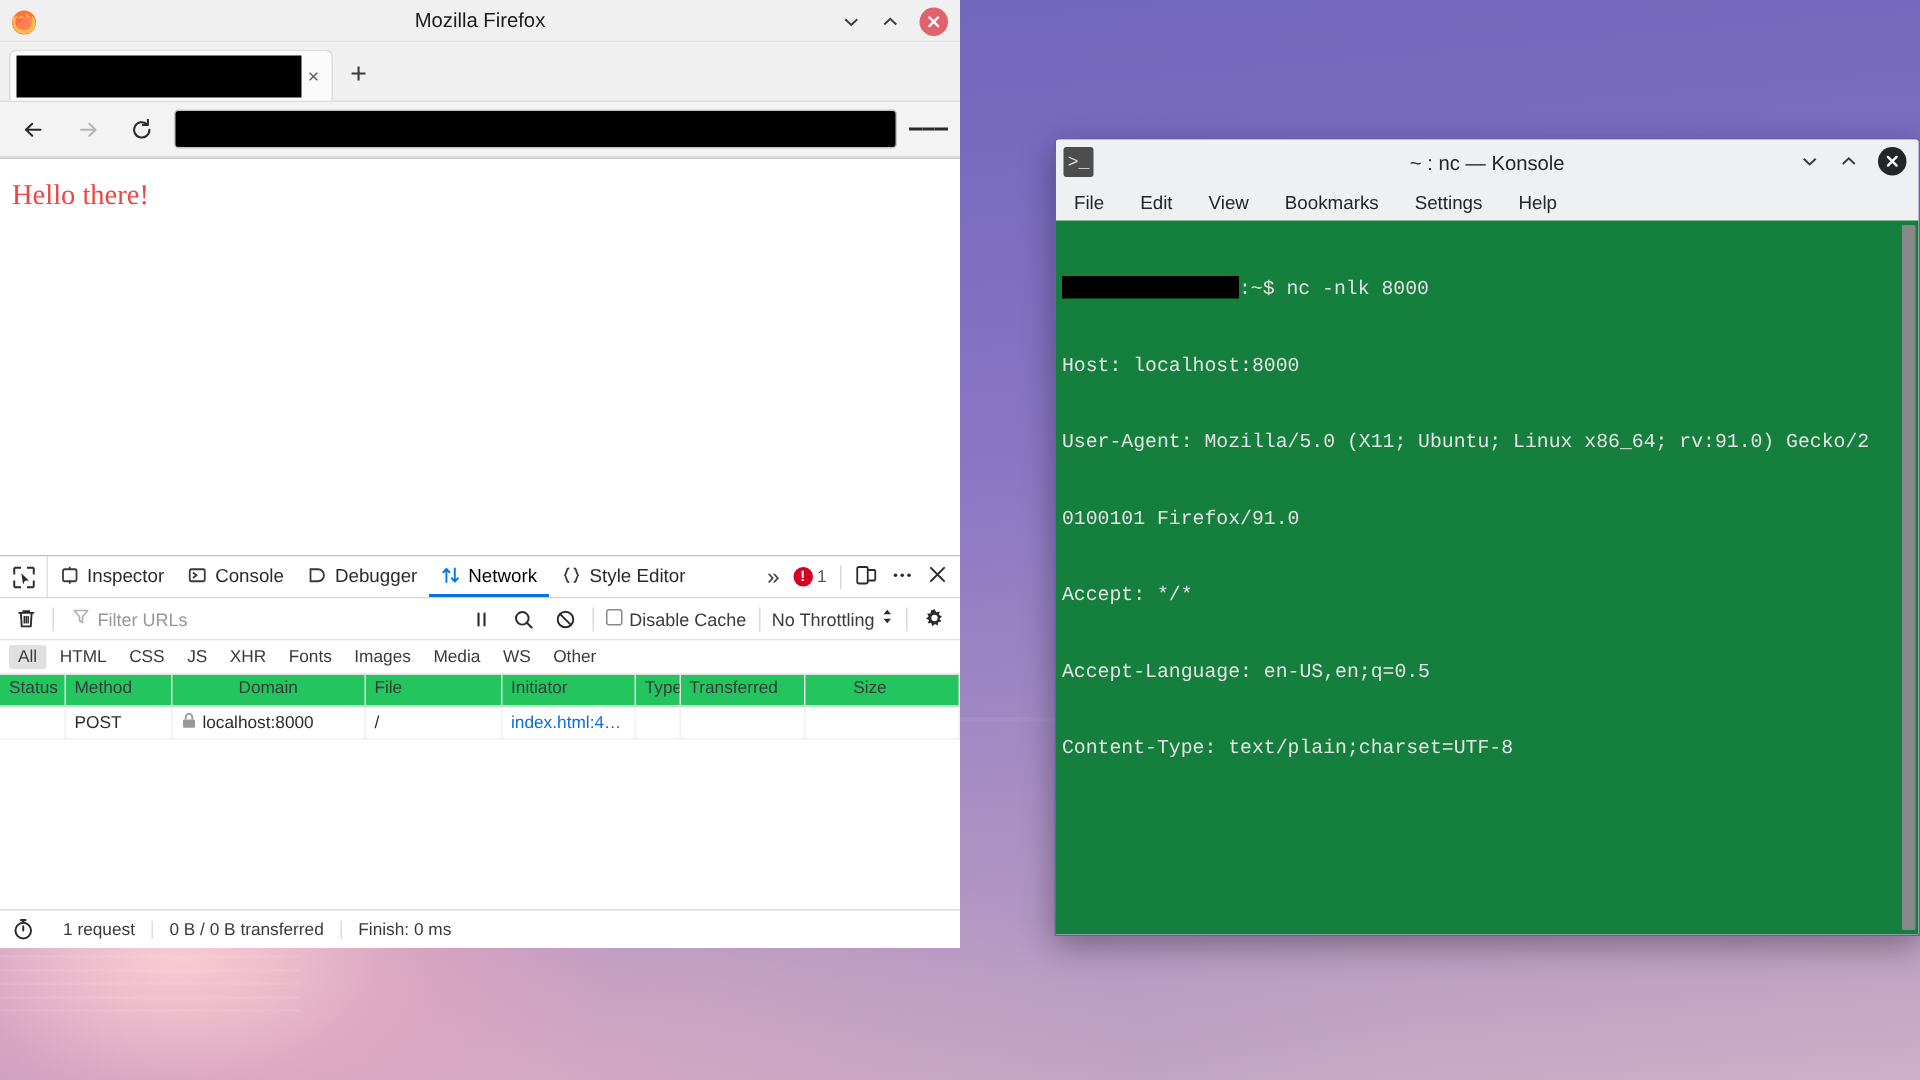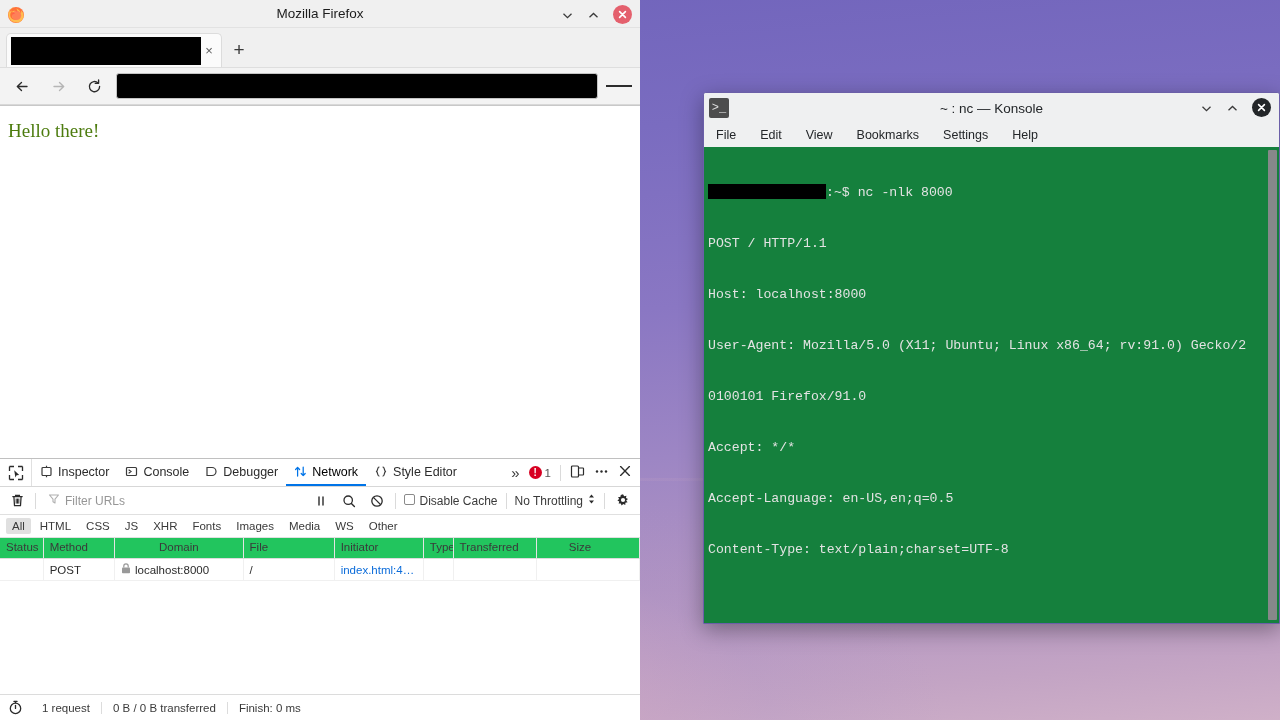--- a/index.html
+++ b/index.html
@@ -36,21 +36,21 @@
     position: absolute; left: -40px; top: 520px; width: 300px; height: 200px;
     background: radial-gradient(ellipse at center, rgba(255,225,225,0.35), rgba(255,200,210,0) 70%);
   }
   #desktop .ripple {
     position: absolute; left: 0; top: 555px; width: 200px; height: 120px;
     background: repeating-linear-gradient(0deg, rgba(255,235,235,0.10) 0 2px, rgba(255,235,235,0) 2px 9px);
   }
 
   
   #firefox {
-    position: absolute; left: 0; top: 0; width: 640px; height: 720px;
+    position: absolute; left: 0; top: 0; width: 640px; height: 632px;
     background: #ffffff; display: flex; flex-direction: column;
   }
   .ff-titlebar {
     height: 28px; background: #f0f0f0; position: relative; flex: 0 0 28px;
     display: flex; align-items: center; border-bottom: 1px solid #e2e2e2;
   }
   .ff-logo { position: absolute; left: 6px; top: 4px; width: 20px; height: 20px; }
   .ff-title {
     width: 100%; text-align: center; font-size: 13.5px; color: #1c1c1c;
     font-family: "Liberation Sans", sans-serif;
@@ -82,21 +82,21 @@
   }
   .navbtn { width: 28px; height: 26px; display: flex; align-items: center; justify-content: center; }
   .ff-urlbar {
     flex: 1; height: 26px; background: #000; border: 1px solid #c4c4c4; border-radius: 3px;
   }
   .ff-menu { width: 26px; height: 26px; display: flex; align-items: center; justify-content: center; }
   .ff-menu .bar { width: 15px; height: 1.6px; background: #2b2b2b; margin: 2px 0; display: block; }
 
   .ff-content {
     flex: 1; background: #fff; padding: 14px 8px; overflow: hidden;
-    font-family: "Liberation Serif", serif; font-size: 19px; color: #4d7c0f;
+    font-family: "Liberation Serif", serif; font-size: 19px; color: #ef4444;
     border-top: 1px solid #c8c8c8;
   }
 
   
   #devtools { flex: 0 0 262px; display: flex; flex-direction: column; border-top: 1px solid #c0c0c0; background: #fff; }
   .dt-tabbar {
     flex: 0 0 28px; display: flex; align-items: stretch; background: #fff;
     border-bottom: 1px solid #d7d7d7; font-size: 12.5px; color: #2b2b2b;
   }
   .dt-picker { width: 32px; display: flex; align-items: center; justify-content: center; border-right: 1px solid #e0e0e0; }
@@ -489,21 +489,20 @@
     <span>File</span>
     <span>Edit</span>
     <span>View</span>
     <span>Bookmarks</span>
     <span>Settings</span>
     <span>Help</span>
   </div>
 
   <div class="k-term">
     <div><span class="redact"></span><span>:~$ nc -nlk 8000</span></div>
-    <div>POST / HTTP/1.1</div>
     <div>Host: localhost:8000</div>
     <div>User-Agent: Mozilla/5.0 (X11; Ubuntu; Linux x86_64; rv:91.0) Gecko/2</div>
     <div>0100101 Firefox/91.0</div>
     <div>Accept: */*</div>
     <div>Accept-Language: en-US,en;q=0.5</div>
     <div>Content-Type: text/plain;charset=UTF-8</div>
     
     
     
     

